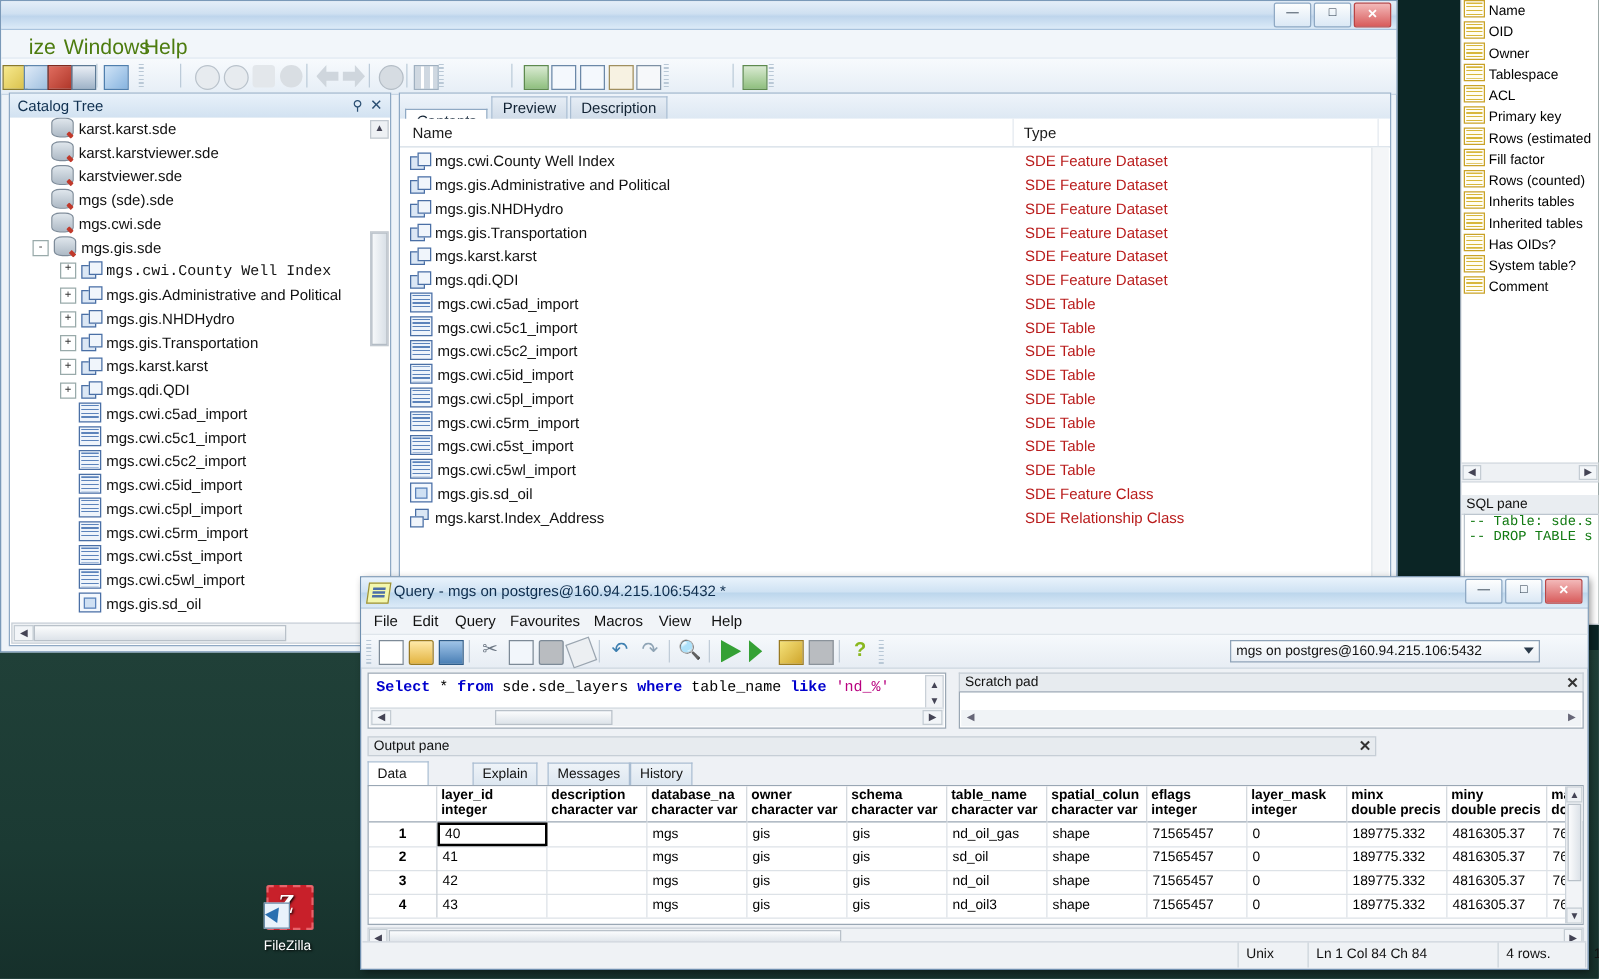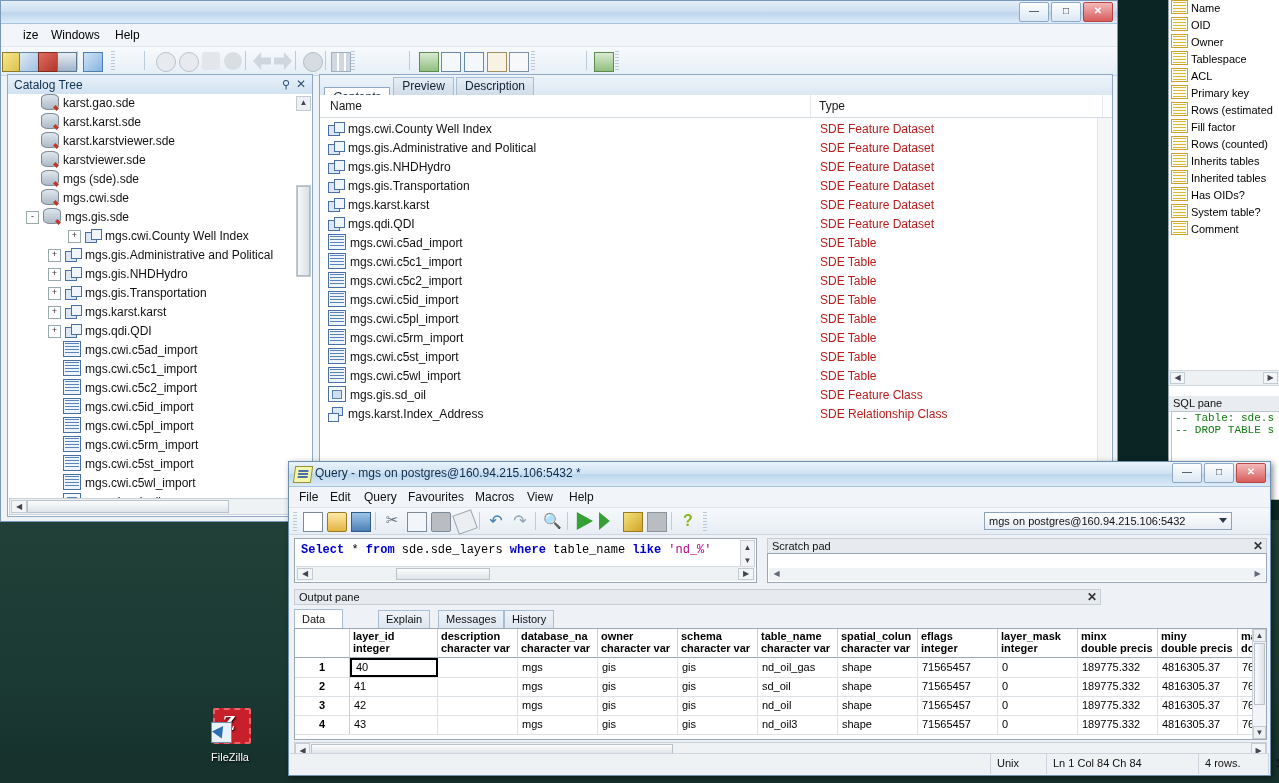--- a/index.html
+++ b/index.html
@@ -35,21 +35,21 @@
   #arccat-title{height:22px;background:linear-gradient(180deg,#e4eef8 0%,#cfe0f1 45%,#bed5ec 55%,#dcebf8 100%);
      border-bottom:1px solid #a9c3dd;position:relative;}
   .winbtns{position:absolute;right:4px;top:1px;display:flex;gap:2px;}
   .winbtn{width:28px;height:18px;border:1px solid #8fa9c4;border-radius:2px;
      background:linear-gradient(180deg,#fdfefe,#dbe8f5);position:relative;}
   .winbtn.close{background:linear-gradient(180deg,#f3b9b9,#d85c5c);border-color:#b44;}
   .winbtn span{position:absolute;left:0;right:0;top:2px;text-align:center;font-size:10px;color:#234;}
   .winbtn.close span{color:#fff;font-weight:bold;}
 
   #arccat-menu{height:22px;background:#f2f6fa;border-bottom:1px solid #dde6ef;position:relative;}
-  #arccat-menu .mi{position:absolute;top:4px;font-size:12px;color:#000000;padding-left:20px;}
+  #arccat-menu .mi{position:absolute;top:4px;font-size:17px;color:#4d7c0f;padding-left:20px;}
 
   #arccat-tb{height:28px;background:linear-gradient(180deg,#f7fafd,#e6eef6);
      border-bottom:1px solid #c7d6e5;position:relative;}
   .tbicon{position:absolute;top:5px;width:18px;height:18px;}
   .tbsep{position:absolute;top:4px;width:1px;height:19px;background:#bccbd9;}
   .grip{position:absolute;top:4px;width:4px;height:20px;
      background:repeating-linear-gradient(180deg,#b9c8d6 0 1px,transparent 1px 3px);}
 
   
   #catpane{position:absolute;left:6px;top:73px;width:306px;height:443px;background:#fff;
@@ -299,28 +299,27 @@
       <div class="grip" style="left:614px;"></div>
     </div>
 
     <div id="catpane">
       <div id="cathdr">
         <div class="t">Catalog Tree</div>
         <div class="pin">⚲</div>
         <div class="x">✕</div>
       </div>
       <div id="cattree">
-          <div class="tr" style="padding-left: 18px;"><span class="spacer"></span><span class="ic ic-db"></span><span>karst.gao.sde</span></div>
           <div class="tr" style="padding-left: 18px;"><span class="spacer"></span><span class="ic ic-db"></span><span>karst.karst.sde</span></div>
           <div class="tr" style="padding-left: 18px;"><span class="spacer"></span><span class="ic ic-db"></span><span>karst.karstviewer.sde</span></div>
           <div class="tr" style="padding-left: 18px;"><span class="spacer"></span><span class="ic ic-db"></span><span>karstviewer.sde</span></div>
           <div class="tr" style="padding-left: 18px;"><span class="spacer"></span><span class="ic ic-db"></span><span>mgs (sde).sde</span></div>
           <div class="tr" style="padding-left: 18px;"><span class="spacer"></span><span class="ic ic-db"></span><span>mgs.cwi.sde</span></div>
           <div class="tr" style="padding-left: 18px;"><span class="exp">-</span><span class="ic ic-db"></span><span>mgs.gis.sde</span></div>
-          <div class="tr" style="padding-left: 60px;"><span class="exp">+</span><span class="ic ic-ds"></span><span>mgs.cwi.County Well Index</span></div>
+          <div class="tr" style="padding-left: 40px; font-family: Liberation Mono, monospace;"><span class="exp">+</span><span class="ic ic-ds"></span><span>mgs.cwi.County Well Index</span></div>
           <div class="tr" style="padding-left: 40px;"><span class="exp">+</span><span class="ic ic-ds"></span><span>mgs.gis.Administrative and Political</span></div>
           <div class="tr" style="padding-left: 40px;"><span class="exp">+</span><span class="ic ic-ds"></span><span>mgs.gis.NHDHydro</span></div>
           <div class="tr" style="padding-left: 40px;"><span class="exp">+</span><span class="ic ic-ds"></span><span>mgs.gis.Transportation</span></div>
           <div class="tr" style="padding-left: 40px;"><span class="exp">+</span><span class="ic ic-ds"></span><span>mgs.karst.karst</span></div>
           <div class="tr" style="padding-left: 40px;"><span class="exp">+</span><span class="ic ic-ds"></span><span>mgs.qdi.QDI</span></div>
           <div class="tr" style="padding-left: 40px;"><span class="spacer"></span><span class="ic ic-tb"></span><span>mgs.cwi.c5ad_import</span></div>
           <div class="tr" style="padding-left: 40px;"><span class="spacer"></span><span class="ic ic-tb"></span><span>mgs.cwi.c5c1_import</span></div>
           <div class="tr" style="padding-left: 40px;"><span class="spacer"></span><span class="ic ic-tb"></span><span>mgs.cwi.c5c2_import</span></div>
           <div class="tr" style="padding-left: 40px;"><span class="spacer"></span><span class="ic ic-tb"></span><span>mgs.cwi.c5id_import</span></div>
           <div class="tr" style="padding-left: 40px;"><span class="spacer"></span><span class="ic ic-tb"></span><span>mgs.cwi.c5pl_import</span></div>

